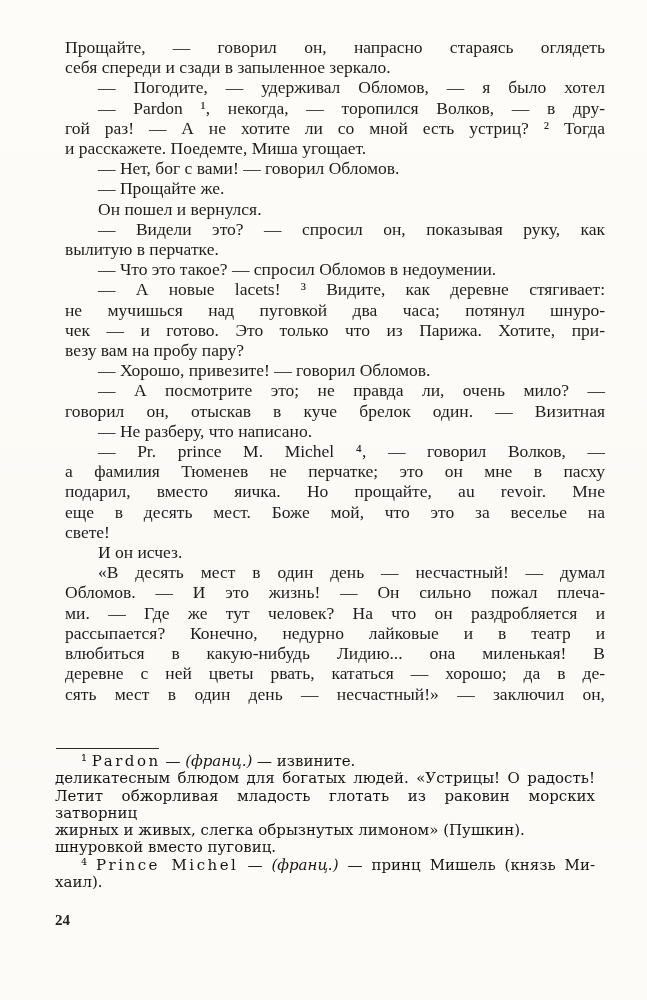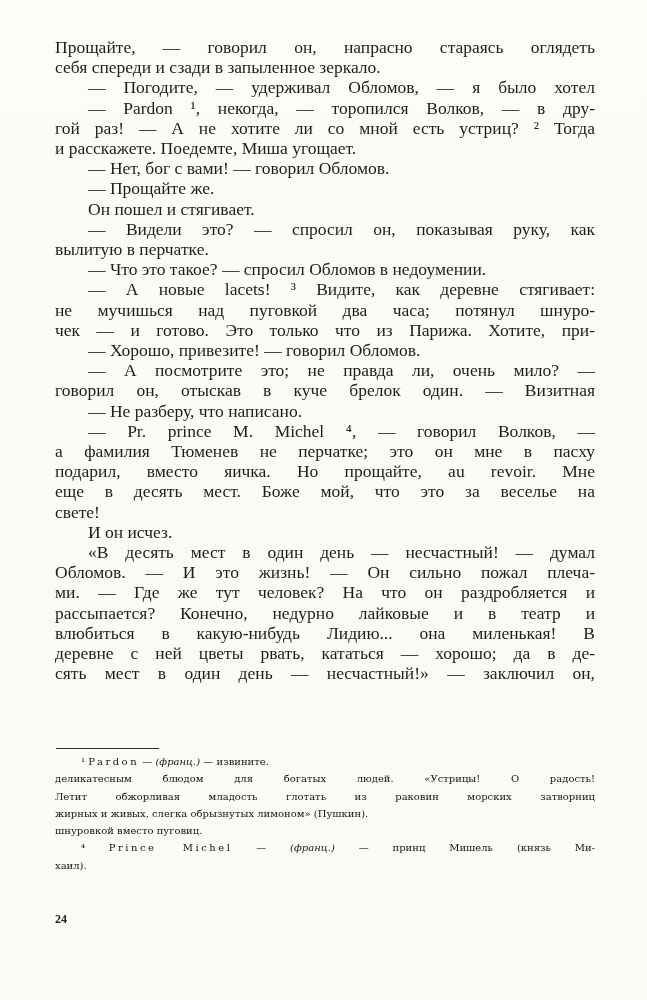--- a/index.html
+++ b/index.html
@@ -10,80 +10,81 @@
   }
   .page {
     position: relative;
     width: 647px; height: 1000px;
     background: linear-gradient(180deg, #fdfcf9 0%, #fbfaf5 60%, #fcfbf7 100%);
     font-family: "Liberation Serif", "DejaVu Serif", serif;
     color: #1e1d1b;
   }
   .text-block {
     position: absolute;
-    left: 55px; top: 37px; width: 540px;
+    left: 65px; top: 37px; width: 540px;
     font-size: 17.5px;
     line-height: 20.2px;
   }
   .line {
     text-align: justify;
     text-align-last: justify;
   }
   .line.last { text-align-last: left; }
   .line.ind  { text-indent: 33px; }
   .fn-rule {
     position: absolute;
     left: 56px; top: 748px;
     width: 103px; height: 0;
     border-top: 1.5px solid #2b2a27;
   }
   .fn-block {
     position: absolute;
     left: 55px; top: 753px; width: 540px;
     font-family: "DejaVu Serif", serif;
-    font-size: 10px;
+    font-size: 15px;
     line-height: 17.3px;
     color: #161511;
   }
   .fline {
     text-align: justify;
     text-align-last: justify;
   }
   .fline.last { text-align-last: left; }
   .fline.ind  { text-indent: 26px; }
   .it { font-style: italic; }
   .sp { letter-spacing: 2.5px; }
   .page-number {
     position: absolute;
     left: 55px; top: 912px;
-    font-size: 12px;
+    font-size: 15px;
     font-weight: bold;
     color: #24231f;
   }
 </style>
 </head>
 <body>
 
 <div class="page">
   <div class="text-block" id="main-block">
       <div class="line">Прощайте, — говорил он, напрасно стараясь оглядеть</div>
       <div class="line last">себя спереди и сзади в запыленное зеркало.</div>
       <div class="line ind">— Погодите, — удерживал Обломов, — я было хотел</div>
       <div class="line ind">— Pardon ¹, некогда, — торопился Волков, — в дру-</div>
       <div class="line">гой раз! — А не хотите ли со мной есть устриц? ² Тогда</div>
       <div class="line last">и расскажете. Поедемте, Миша угощает.</div>
       <div class="line last ind">— Нет, бог с вами! — говорил Обломов.</div>
       <div class="line last ind">— Прощайте же.</div>
-      <div class="line last ind">Он пошел и стягивает.</div>
+      <div class="line last ind">Он пошел и вернулся.</div>
       <div class="line ind">— Видели это? — спросил он, показывая руку, как</div>
       <div class="line last">вылитую в перчатке.</div>
       <div class="line last ind">— Что это такое? — спросил Обломов в недоумении.</div>
       <div class="line ind">— А новые lacets! ³ Видите, как деревне стягивает:</div>
       <div class="line">не мучишься над пуговкой два часа; потянул шнуро-</div>
       <div class="line">чек — и готово. Это только что из Парижа. Хотите, при-</div>
+      <div class="line last">везу вам на пробу пару?</div>
       <div class="line last ind">— Хорошо, привезите! — говорил Обломов.</div>
       <div class="line ind">— А посмотрите это; не правда ли, очень мило? —</div>
       <div class="line">говорил он, отыскав в куче брелок один. — Визитная</div>
       <div class="line last ind">— Не разберу, что написано.</div>
       <div class="line ind">— Pr. prince М. Michel ⁴, — говорил Волков, —</div>
       <div class="line">а фамилия Тюменев не перчатке; это он мне в пасху</div>
       <div class="line">подарил, вместо яичка. Но прощайте, au revoir. Мне</div>
       <div class="line">еще в десять мест. Боже мой, что это за веселье на</div>
       <div class="line last">свете!</div>
       <div class="line last ind">И он исчез.</div>

